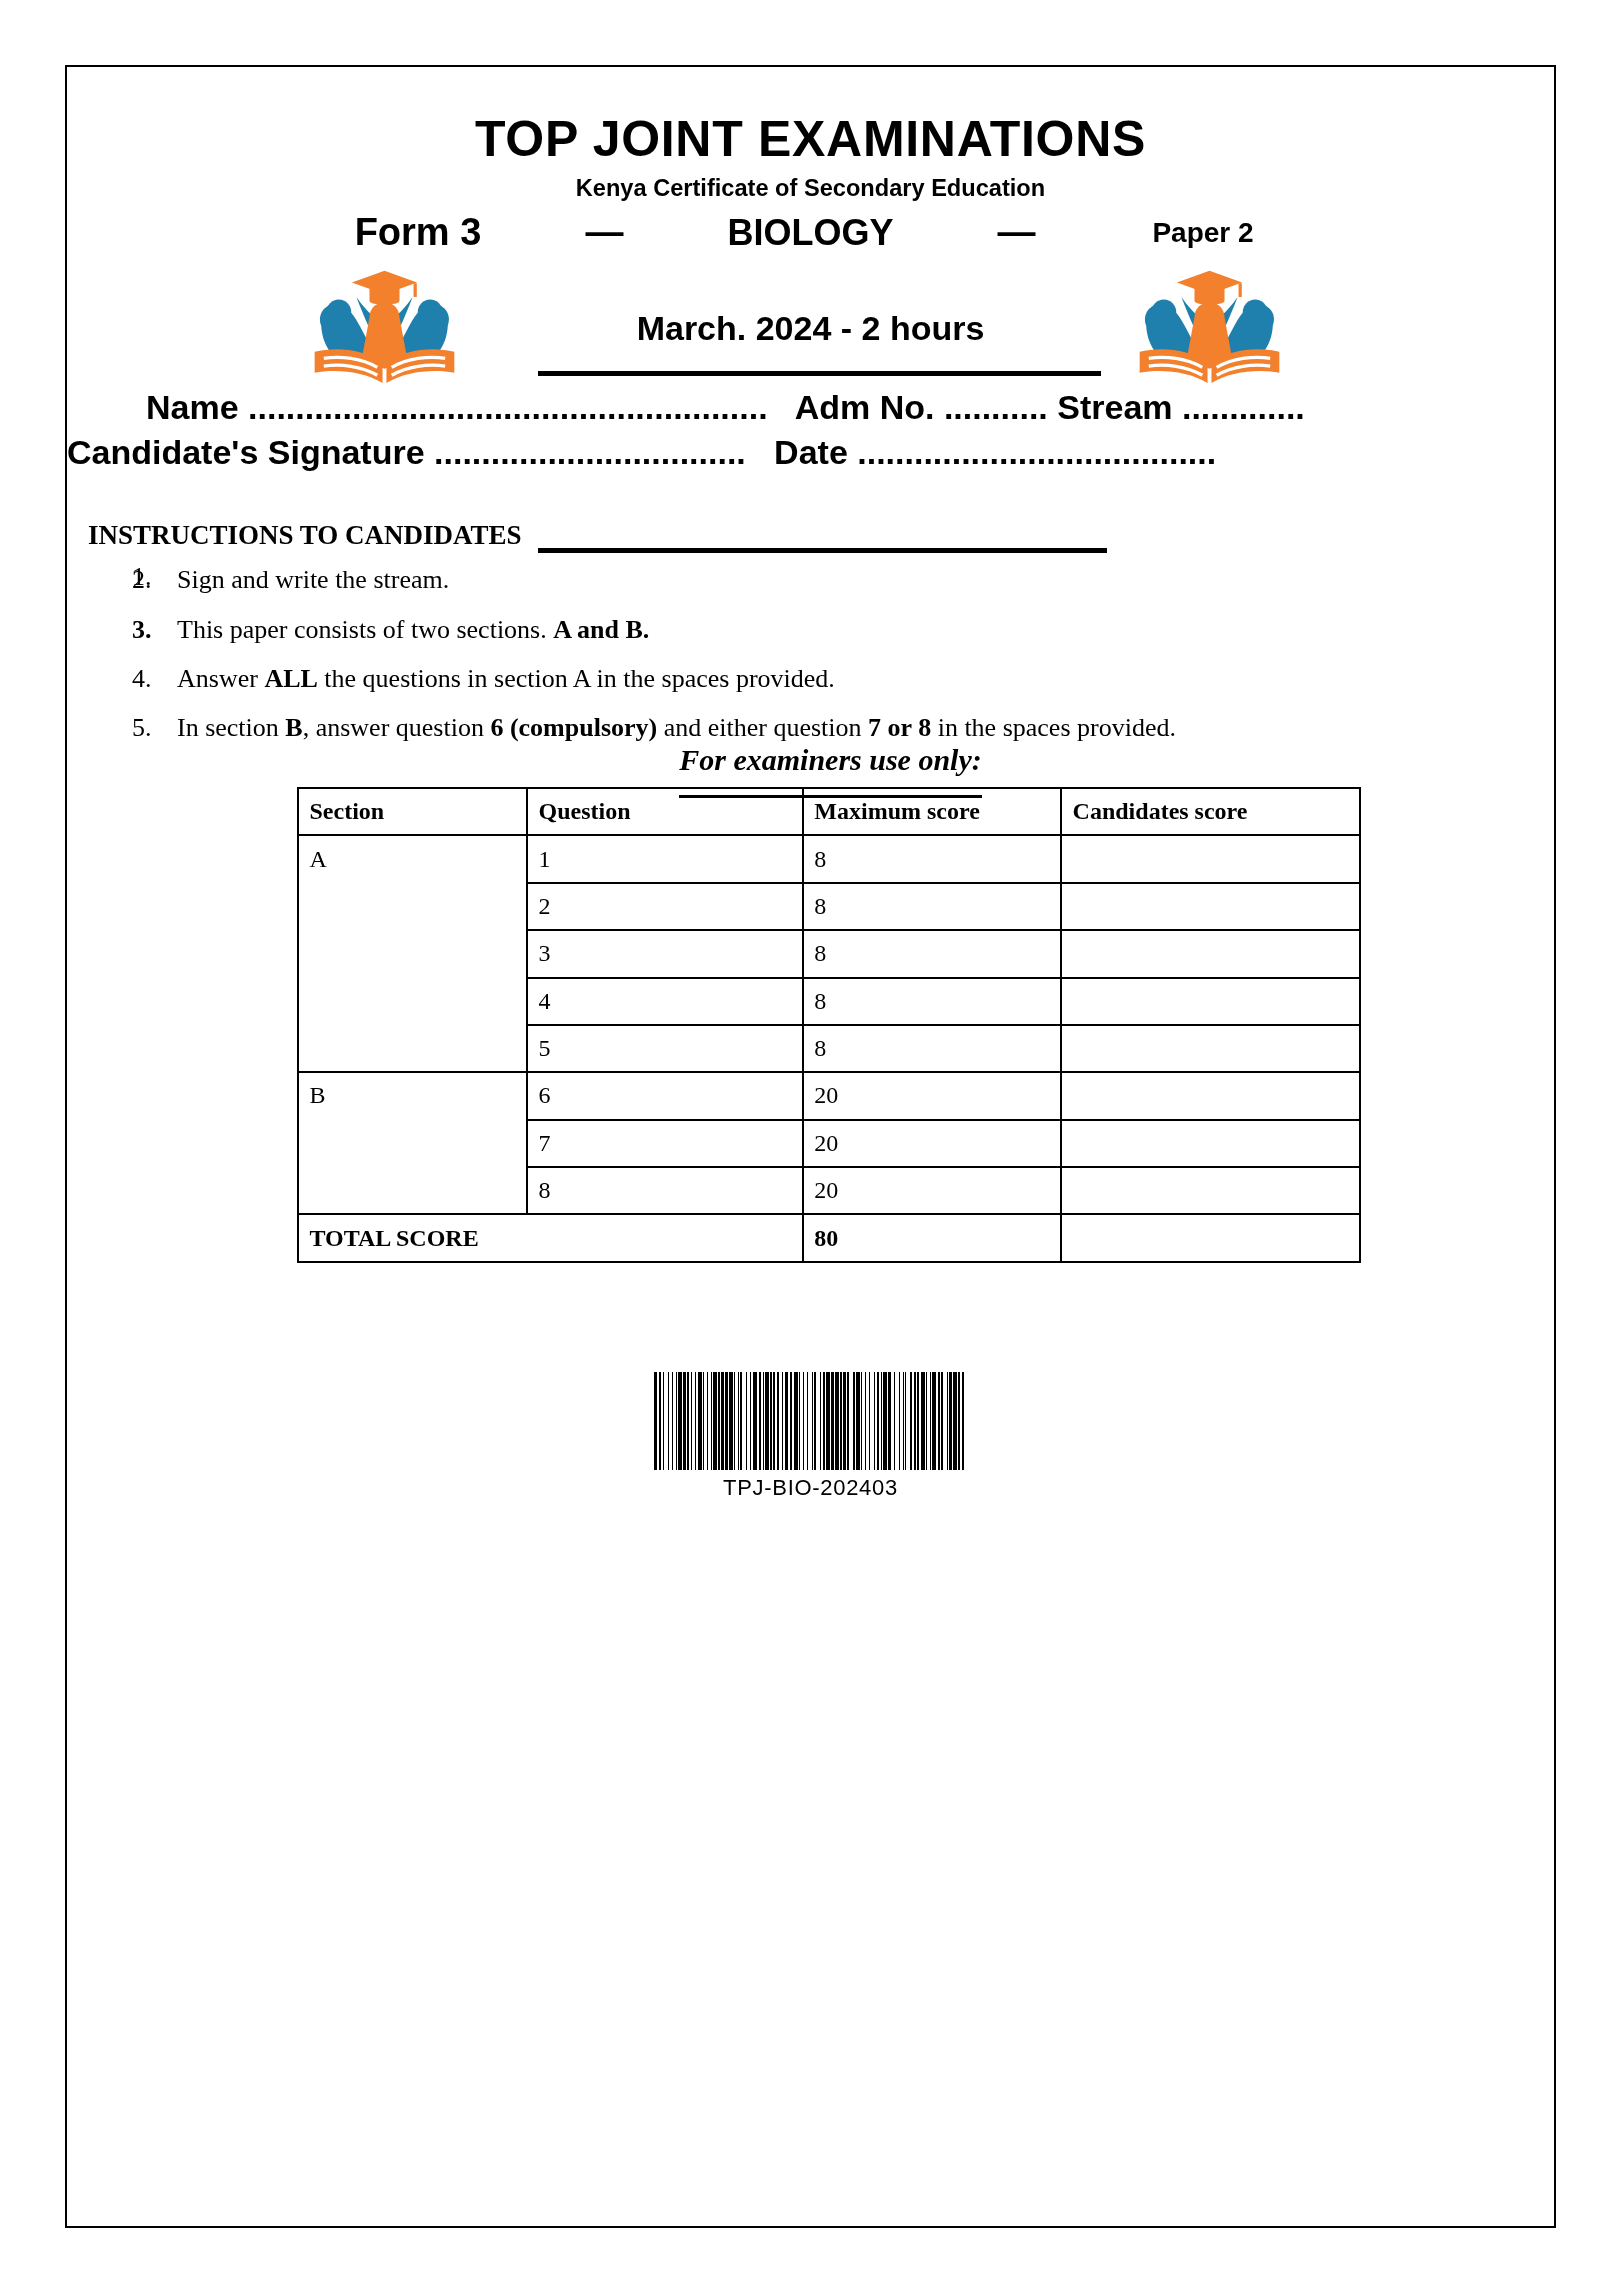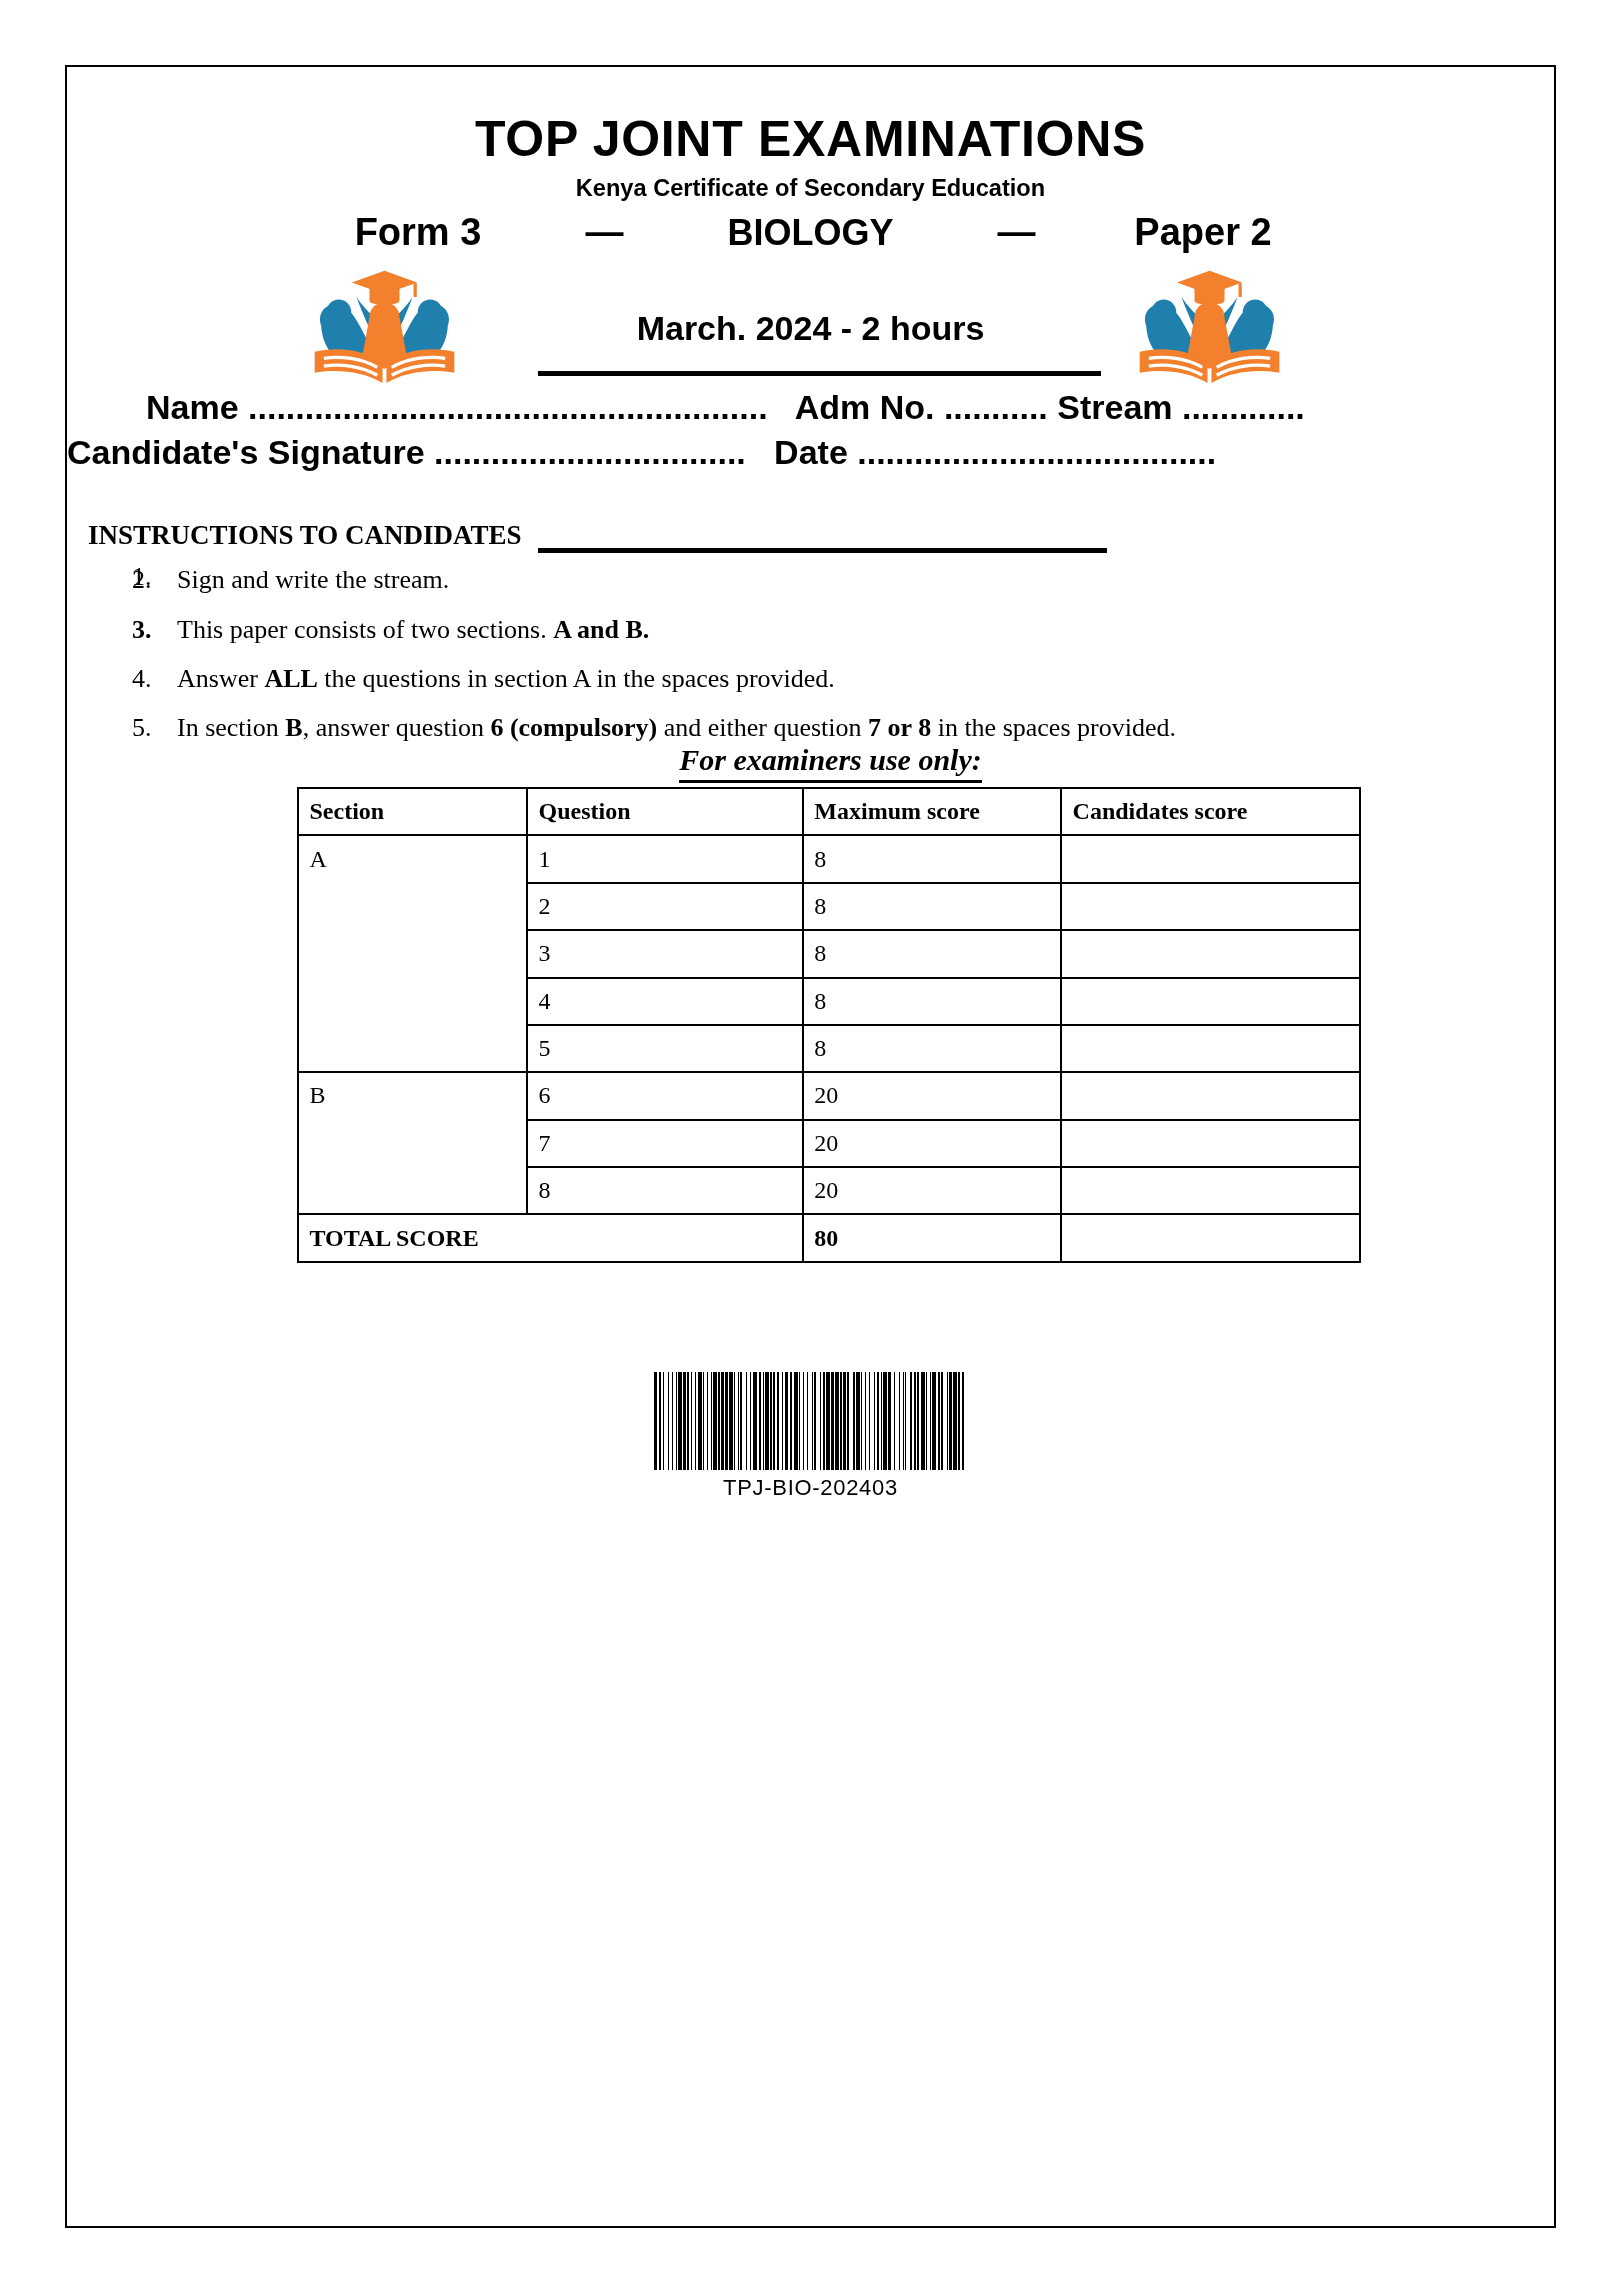--- a/index.html
+++ b/index.html
@@ -75,21 +75,21 @@
     width: 98px;
     text-align: center;
   }
   #subject-label {
     font-size: 36px;
     font-weight: bold;
     width: 314px;
     text-align: center;
   }
   #paper-label {
-    font-size: 38px;
+    font-size: 28px;
     font-weight: bold;
     width: 275px;
     text-align: center;
   }
 
   #session-label {
     position: absolute;
     top: 242px;
     left: 0;
     right: 0;
@@ -169,21 +169,21 @@
     top: 676px;
     left: 0;
     right: 0;
     text-align: center;
     font-size: 30px;
     font-weight: bold;
     font-style: italic;
   }
   #examiners-heading span {
     border-bottom: 3.3px solid #000;
-    padding-bottom: 4px;
+    padding-bottom: 19px;
     margin-left: 40px;
   }
 
   
   #score-table {
     position: absolute;
     top: 720px;
     left: 230px;
     width: 1064px;
     border-collapse: collapse;

